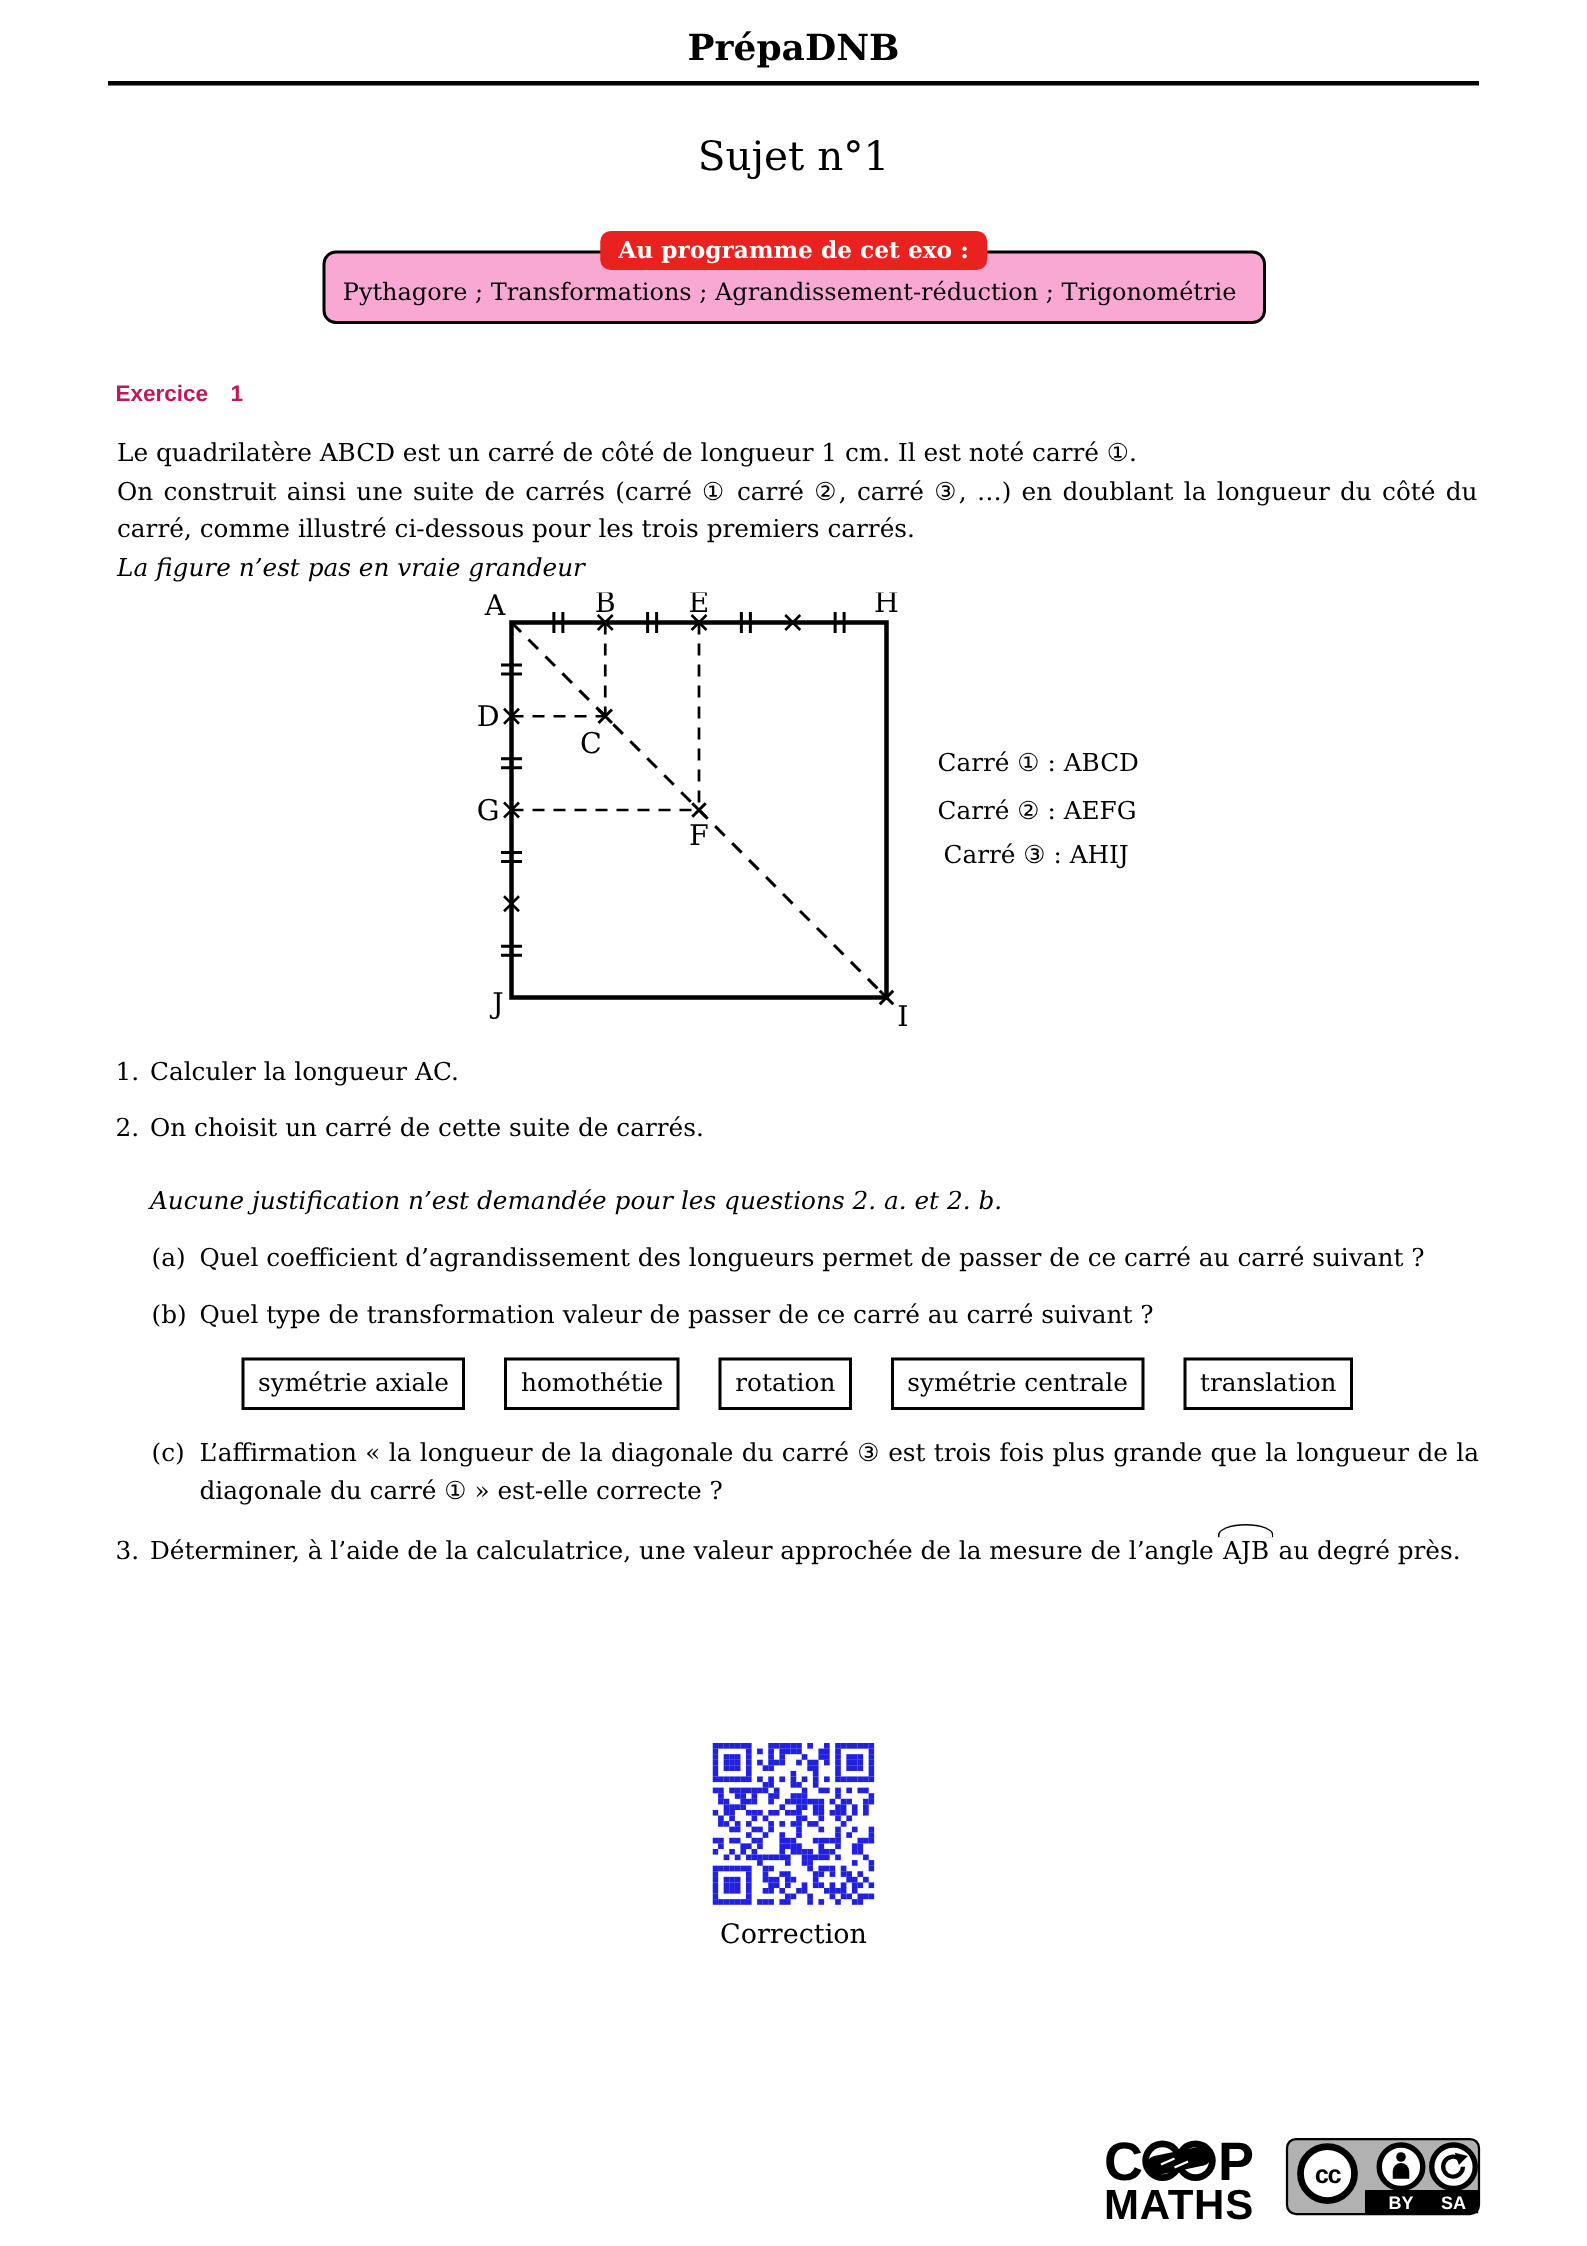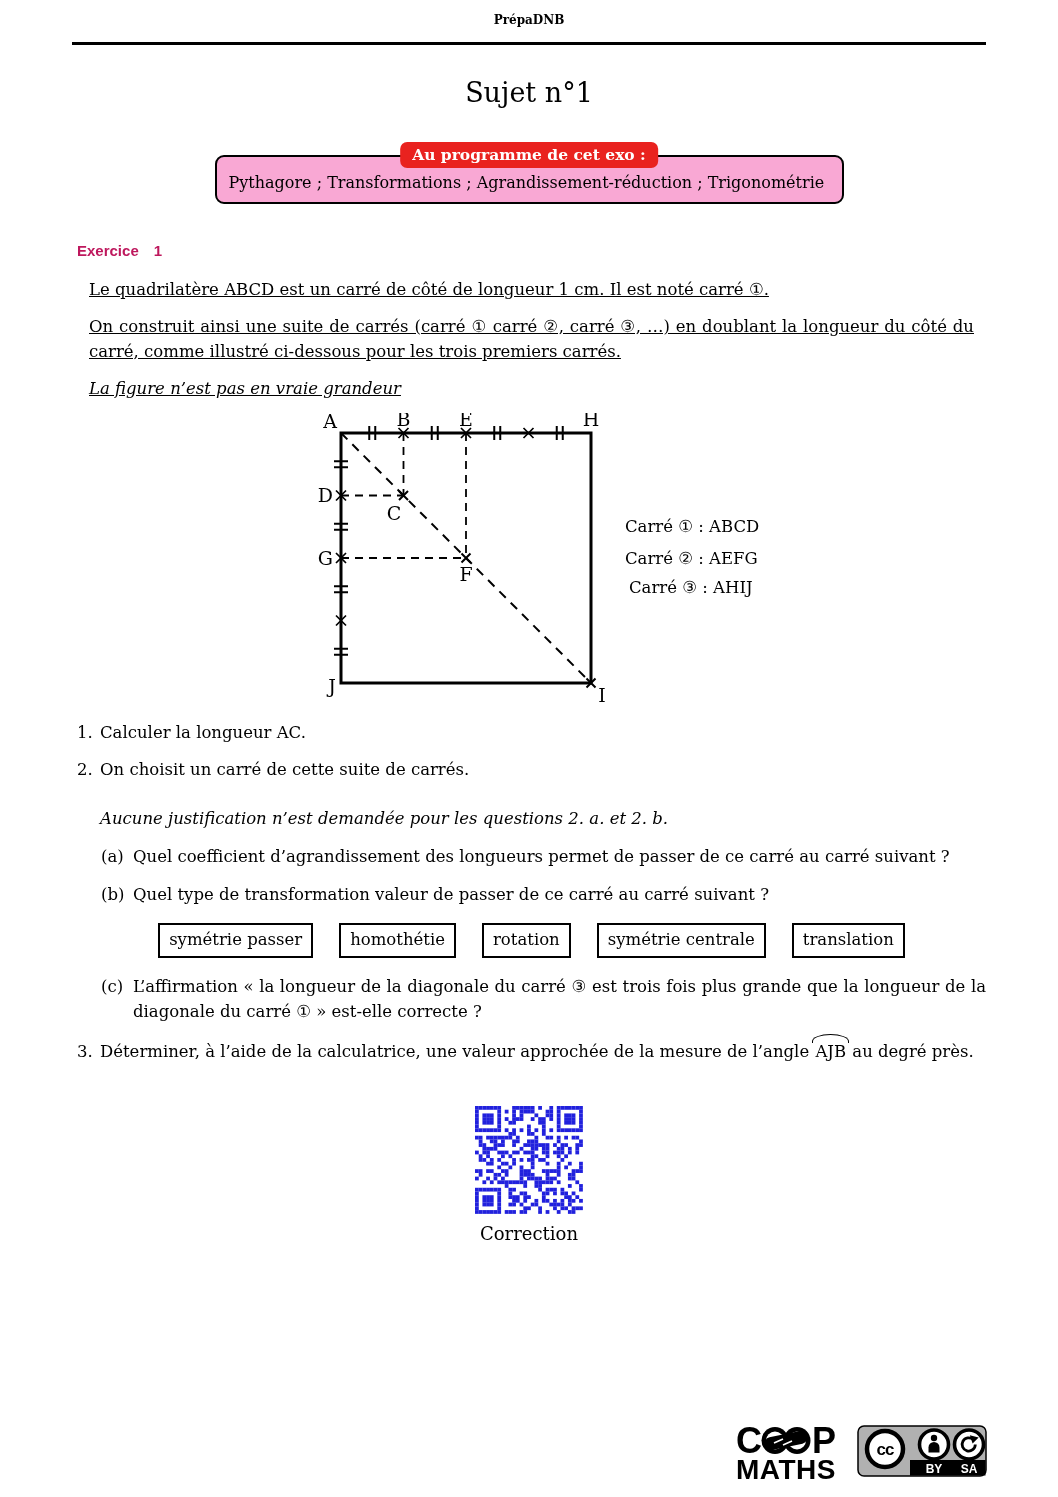--- a/index.html
+++ b/index.html
@@ -2,42 +2,42 @@
 <html lang="fr"><head>
 <meta charset="utf-8">
 <style>
   html,body{margin:0;padding:0;background:#ffffff;}
   .page{
     position:relative;width:1058px;height:1497px;margin:0 auto;overflow:hidden;
     background:#ffffff;color:#000;
     font-family:"DejaVu Serif","Liberation Serif",serif;
   }
   
-  .site-title{padding-top:8px;text-align:center;font-size:12px;font-weight:bold;line-height:24px;}
+  .site-title{padding-top:20px;text-align:center;font-size:24px;font-weight:bold;line-height:24px;}
   .header-rule{margin:10px 72px 0 72px;border:0;border-top:3px solid #000;height:0;}
   .doc-title{margin-top:32px;text-align:center;font-size:27px;line-height:32px;font-weight:normal;}
   
   .programme{position:relative;width:629px;margin:46px auto 0 auto;}
   .programme-badge{
     position:absolute;top:-13px;left:50%;transform:translateX(-50%);
     background:#e9221f;color:#fff;font-weight:bold;font-size:15.5px;
     padding:3px 12px 4px 12px;border-radius:7px;white-space:nowrap;z-index:2;
   }
   .programme-box{
     border:2px solid #000;border-radius:9px;background:#f9a8d4;
     padding:16px 14px 10px 12px;font-size:16px;white-space:nowrap;
   }
   
   .exercice-heading{
     margin:38px 0 0 77px;color:#be185d;font-family:"Liberation Sans","DejaVu Sans",sans-serif;
     font-weight:bold;font-size:15px;
   }
   .exercice-heading .exo-num{margin-left:15px;}
   .intro{margin:18px 72px 0 77px;font-size:16.5px;line-height:25px;}
-  .intro p{margin:12px;text-decoration:underline;}
+  .intro p{margin:1px;}
   .intro .justify{text-align:justify;}
   .italic{font-style:italic;}
   
   .figure-svg{display:block;margin:4px 0 0 305px;}
   .fig-point{font-size:19px;font-family:"DejaVu Serif","Liberation Serif",serif;}
   .fig-legend{font-size:16.5px;font-family:"DejaVu Serif","Liberation Serif",serif;}
   
   .questions{margin:6px 72px 0 77px;font-size:16.5px;line-height:25px;}
   .q-row{display:flex;align-items:flex-start;}
   .q-row.level1{margin-top:12px;}
@@ -49,21 +49,21 @@
   .q-text.justify{text-align:justify;}
   .options-row{display:flex;justify-content:center;gap:26px;margin-top:16px;}
   .option-box{border:2px solid #000;padding:2px 9px 4px 9px;font-size:16.5px;white-space:nowrap;}
   .widehat{position:relative;display:inline-block;padding:0 1px;}
   .widehat::before{
     content:"";position:absolute;left:-2px;right:-2px;top:-5px;height:8px;
     border:1.6px solid #000;border-bottom:none;
     border-radius:100% 100% 0 0 / 160% 160% 0 0;
   }
   
-  .qr-block{position:absolute;top:1106px;left:0;right:0;text-align:center;}
+  .qr-block{position:absolute;top:1162px;left:0;right:0;text-align:center;}
   .qr-svg{display:inline-block;}
   .qr-caption{margin-top:5px;font-size:18px;}
   
   .footer-logos{position:absolute;top:1423px;right:70px;}
   .coop-txt{font-family:"Liberation Sans","DejaVu Sans",sans-serif;font-weight:bold;font-size:36px;letter-spacing:-2px;fill:#000;}
   .maths-txt{font-family:"Liberation Sans","DejaVu Sans",sans-serif;font-weight:bold;font-size:28px;letter-spacing:0.5px;fill:#000;}
   .cc-txt{font-family:"Liberation Sans","DejaVu Sans",sans-serif;font-weight:bold;font-size:17px;letter-spacing:-1px;fill:#000;text-anchor:middle;}
   .bysa-txt{font-family:"Liberation Sans","DejaVu Sans",sans-serif;font-weight:bold;font-size:12px;fill:#fff;text-anchor:middle;}
 </style>
 </head>
@@ -140,21 +140,21 @@
       <span class="q-num">(a)</span>
       <span class="q-text">Quel coefficient d’agrandissement des longueurs permet de passer de ce carré au carré suivant ?</span>
     </div>
 
     <div class="q-row level2">
       <span class="q-num">(b)</span>
       <span class="q-text">Quel type de transformation valeur de passer de ce carré au carré suivant ?</span>
     </div>
 
     <div class="options-row">
-      <span class="option-box">symétrie passer</span>
+      <span class="option-box">symétrie axiale</span>
       <span class="option-box">homothétie</span>
       <span class="option-box">rotation</span>
       <span class="option-box">symétrie centrale</span>
       <span class="option-box">translation</span>
     </div>
 
     <div class="q-row level2" style="margin-top:16px;">
       <span class="q-num">(c)</span>
       <span class="q-text justify">L’affirmation « la longueur de la diagonale du carré ③ est trois fois plus grande que la longueur de la diagonale du carré ① » est-elle correcte ?</span>
     </div>

